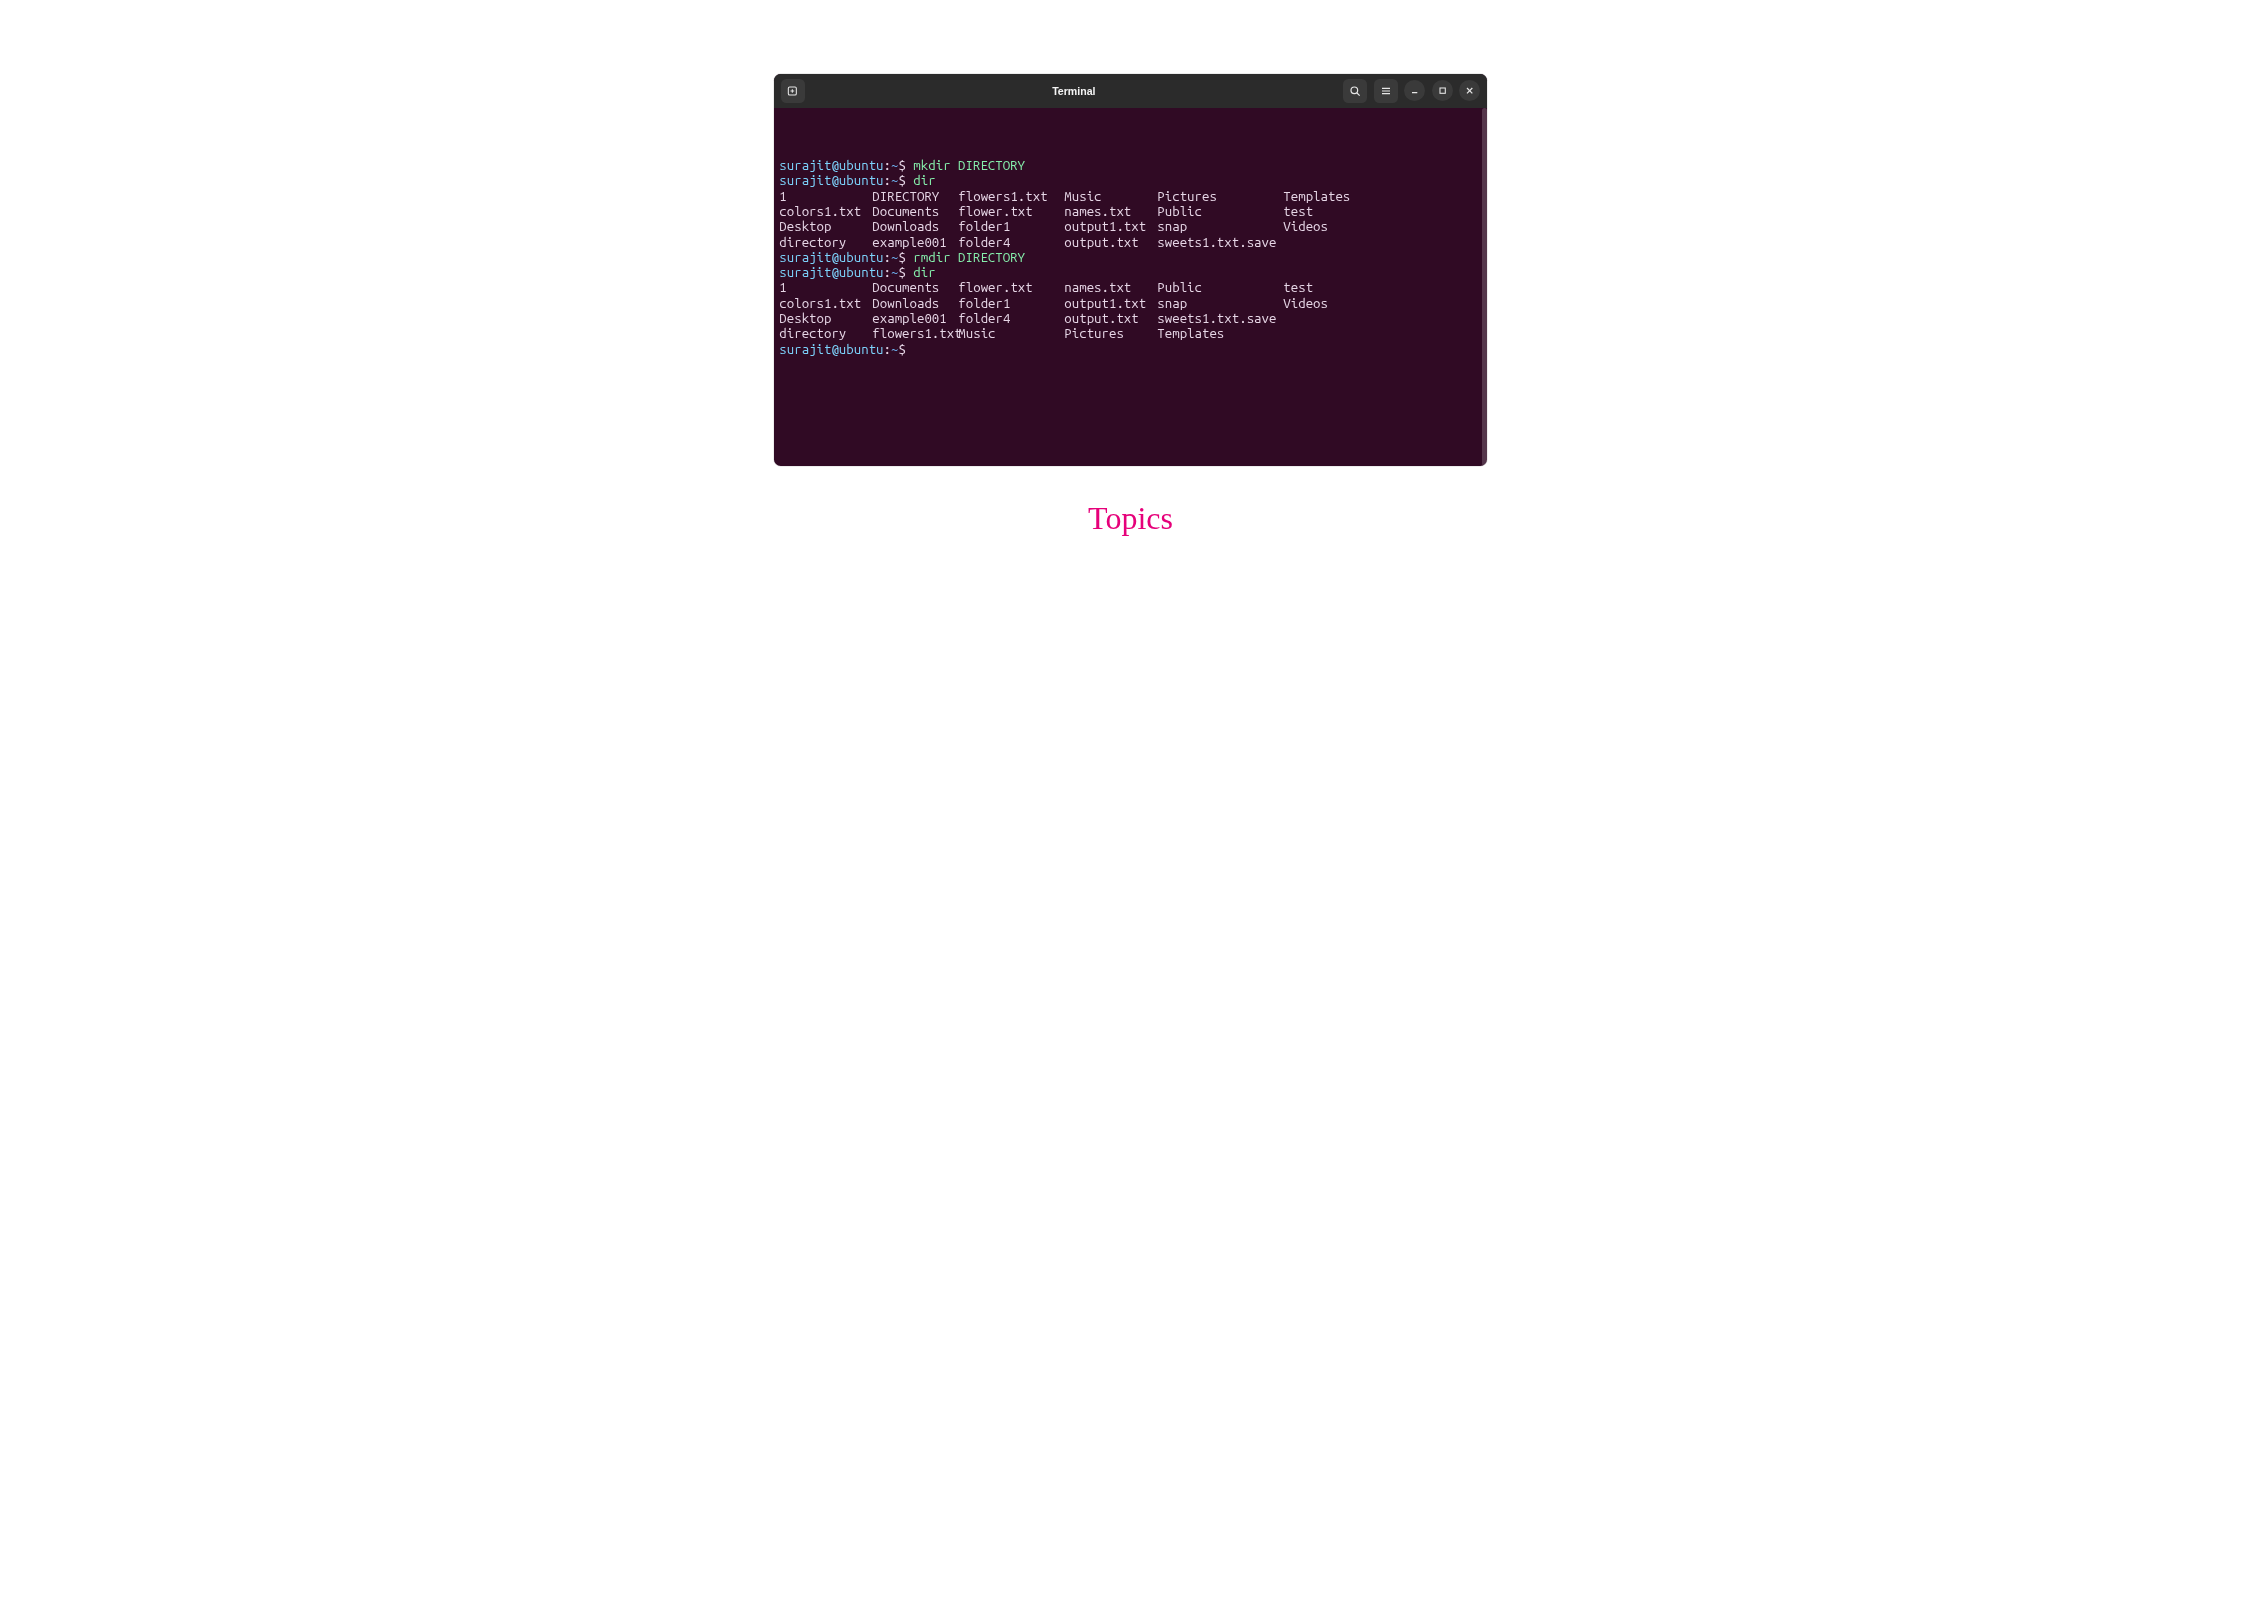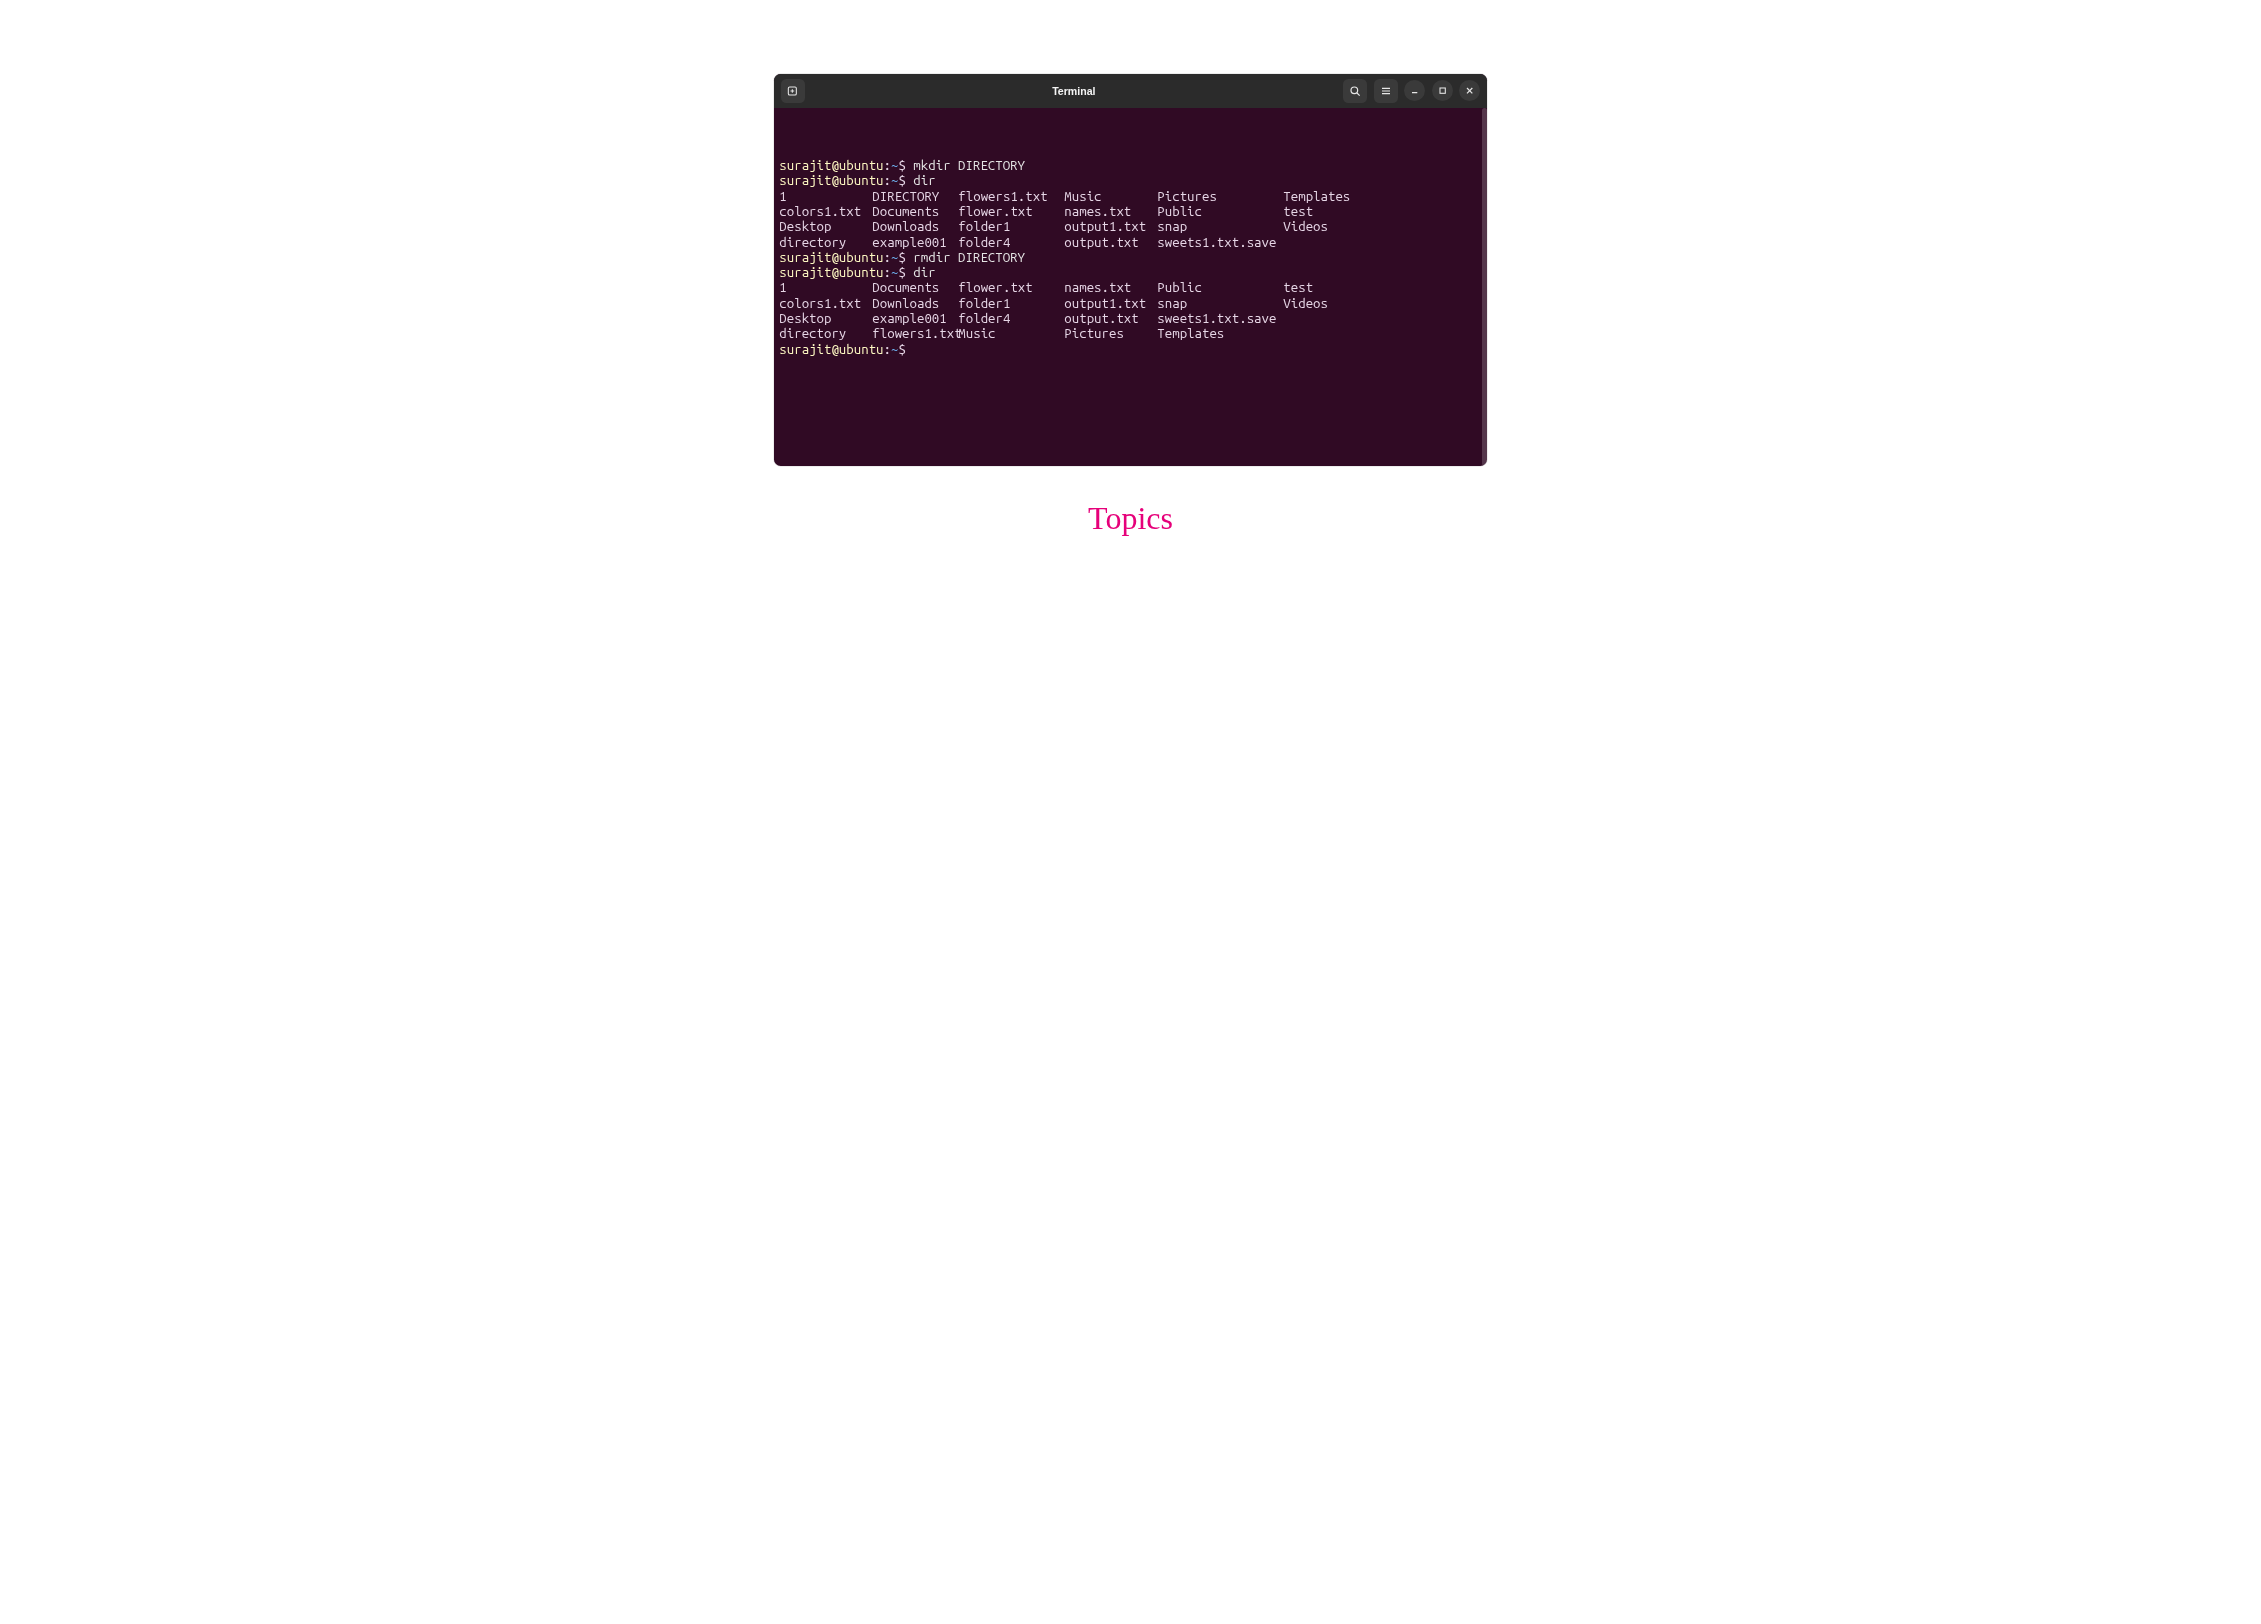--- a/index.html
+++ b/index.html
@@ -32,23 +32,23 @@
     font-family:"Ubuntu Mono","DejaVu Sans Mono",Menlo,Consolas,monospace;
     font-size:13.3px;line-height:15.3px;
     color:#e7d7e7;
     padding:4px 5.3px 8px 5.3px;
     min-height:346px;
     white-space:pre;
   }
   .scrollbar{
     position:absolute;top:0;right:0;bottom:0;width:5.3px;background:rgba(255,255,255,.18);border-radius:2.7px;
   }
-  .prompt .user{color:#fef9c3;}
+  .prompt .user{color:#7dd3fc;}
   .prompt .path{color:#6fb8f7;}
-  .prompt .cmd{color:#e5e5e5;}
+  .prompt .cmd{color:#86efac;}
   .cols{display:grid;grid-template-columns:93px 86px 106px 93px 126px 93px;}
   .logo{
     text-align:center;margin-top:40px;
   }
   .logo .scaler{
     font-family:Arial,Helvetica,sans-serif;
     font-weight:800;letter-spacing:4px;color:#1b2736;font-size:16px;
   }
   .logo .topics{
     font-family:Liberation Serif, serif;

